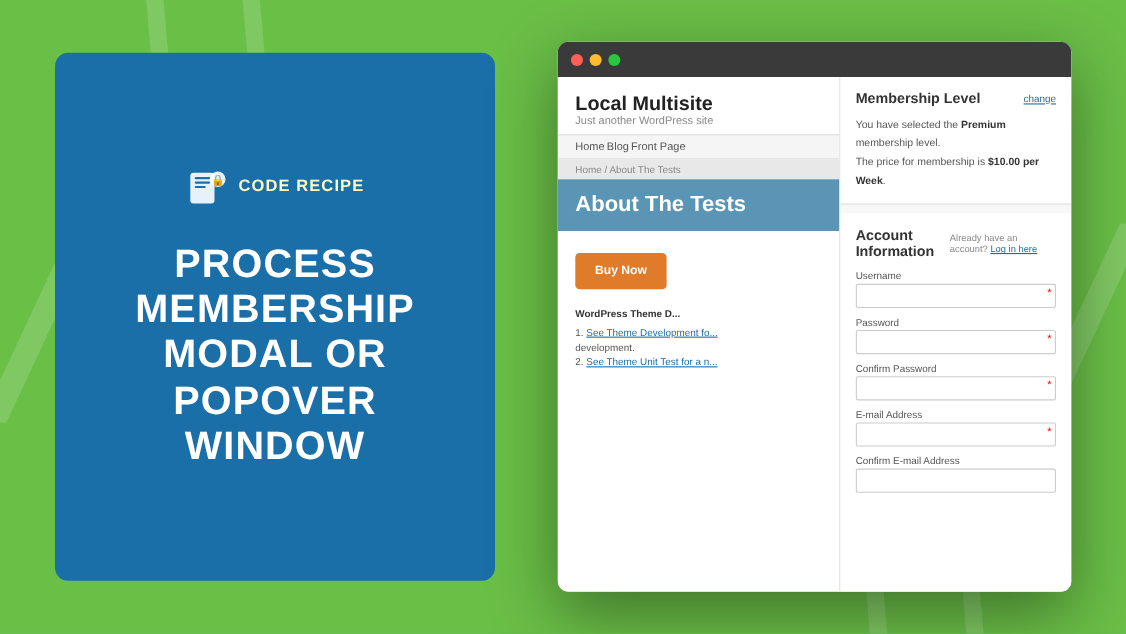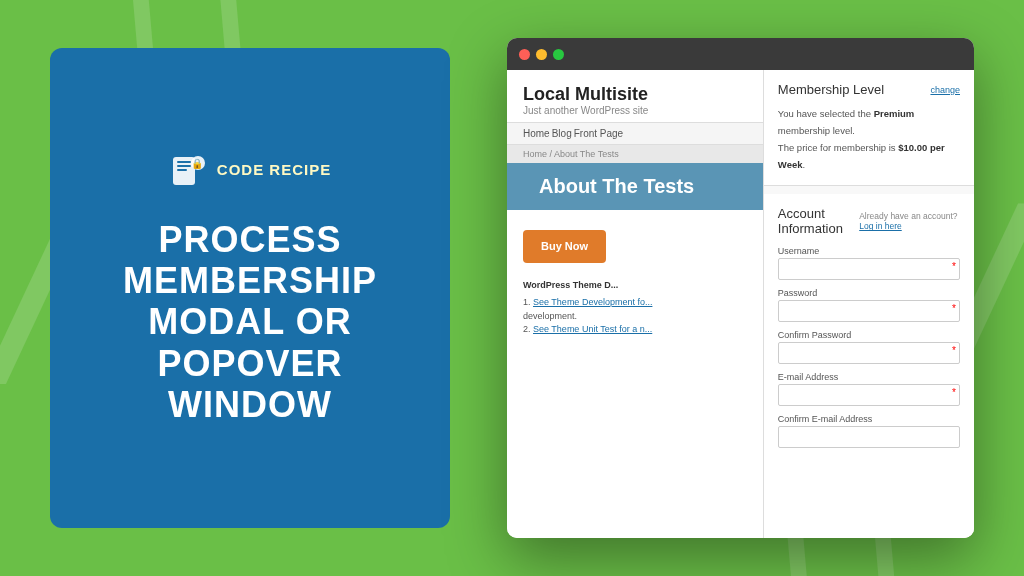--- a/index.html
+++ b/index.html
@@ -175,21 +175,21 @@
 
     .breadcrumb-bar {
       background: #e8e8e8;
       padding: 4px 16px;
       font-size: 9px;
       color: #888;
     }
 
     .page-heading-area {
       background: #5a95b5;
-      padding: 12px 32px;
+      padding: 12px 16px;
     }
 
     .page-heading {
       font-size: 20px;
       font-weight: 700;
       color: white;
     }
 
     .blog-body {
       padding: 12px 16px;
@@ -245,21 +245,21 @@
 
     .section-header {
       display: flex;
       justify-content: space-between;
       align-items: center;
       margin-bottom: 8px;
     }
 
     .section-title {
       font-size: 13px;
-      font-weight: 400;
+      font-weight: 700;
       color: #333;
     }
 
     .change-link {
       font-size: 9px;
       color: #1a6fa8;
       text-decoration: underline;
     }
 
     .membership-info {

